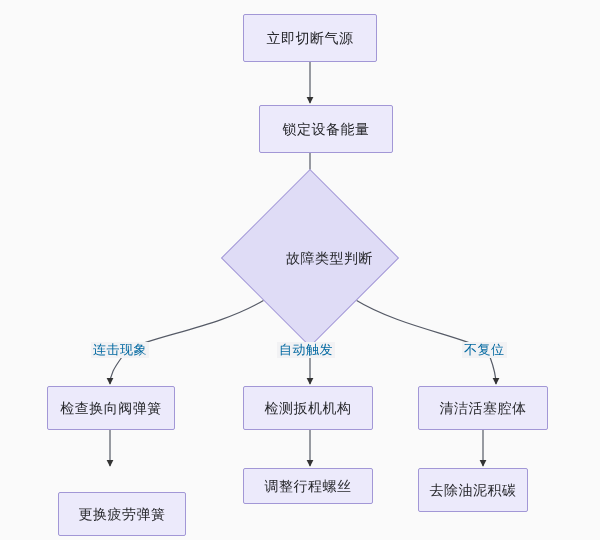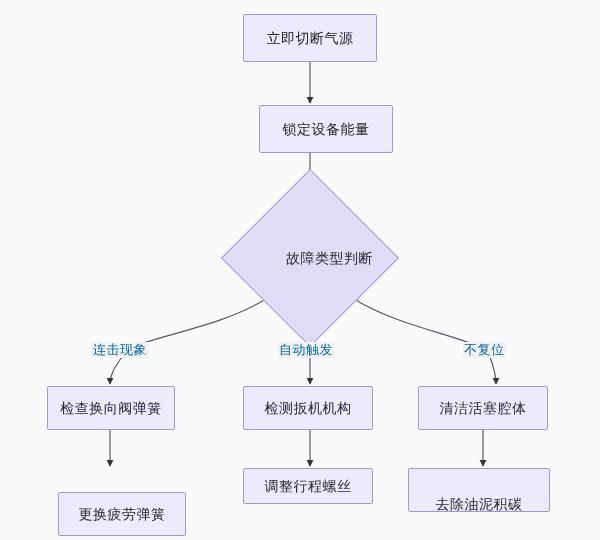--- a/index.html
+++ b/index.html
@@ -129,17 +129,17 @@
   <div class="node" style="left:418px; top:386px; width:130px; height:44px;">
     <span class="node-label">清洁活塞腔体</span>
   </div>
 
   <div class="node" style="left:58px; top:492px; width:128px; height:44px;">
     <span class="node-label">更换疲劳弹簧</span>
   </div>
   <div class="node" style="left:243px; top:468px; width:130px; height:36px;">
     <span class="node-label">调整行程螺丝</span>
   </div>
-  <div class="node" style="left:408px; top:468px; width:142px; height:44px;align-items:flex-end;">
+  <div class="node" style="left:418px; top:468px; width:110px; height:44px;">
     <span class="node-label">去除油泥积碳</span>
   </div>
 
 </div>
 
 </body></html>

